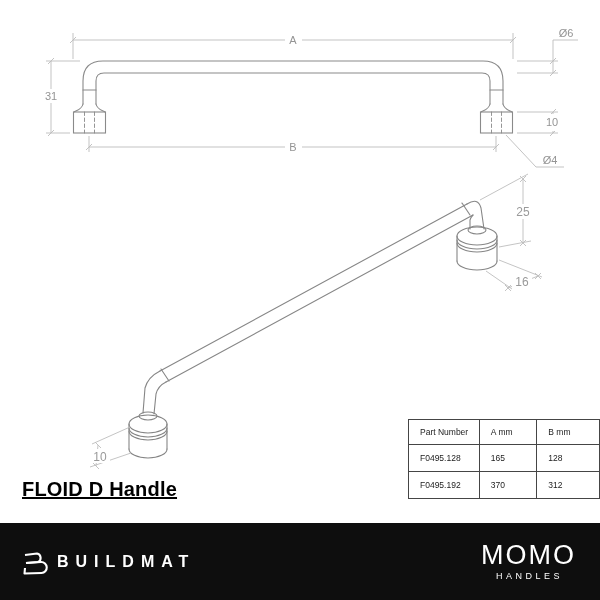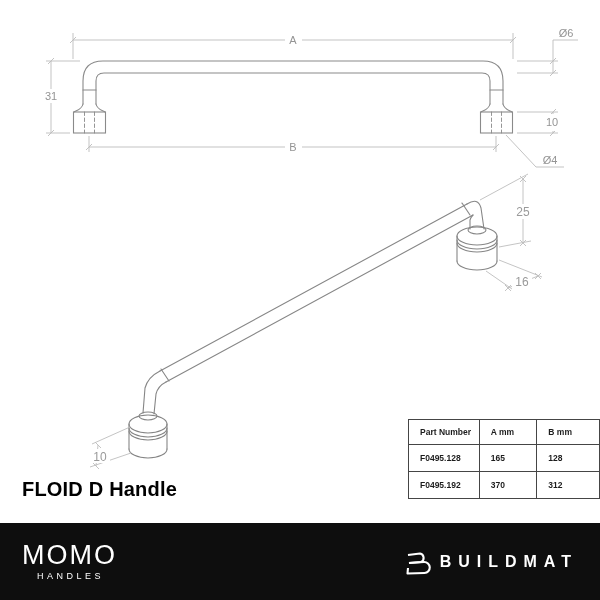--- a/index.html
+++ b/index.html
@@ -2,28 +2,28 @@
 <html><head>
 <meta charset="utf-8">
 <style>
   html,body{margin:0;padding:0;background:#fff;}
   #page{position:relative;width:600px;height:600px;background:#ffffff;overflow:hidden;
         font-family:"Liberation Sans",sans-serif;}
   #drawing{position:absolute;left:0;top:0;}
   .dim-text{font-family:"Liberation Sans",sans-serif;font-size:11px;fill:#949494;}
   .dim-text-iso{font-family:"Liberation Sans",sans-serif;font-size:12px;fill:#9a9a9a;}
   #title{position:absolute;left:22px;top:478px;font-size:20px;font-weight:bold;
-         color:#000;letter-spacing:.2px;}
+         color:#000;letter-spacing:.2px;text-decoration:underline;}
   
   #spec-table{position:absolute;left:408px;top:419px;border-collapse:collapse;
               table-layout:fixed;font-size:8.5px;color:#1c1c1c;}
   #spec-table td,#spec-table th{border:1px solid #454545;text-align:left;
               padding:0 0 0 11px;vertical-align:middle;background:#fff;}
-  #spec-table th{font-weight:bold;height:24px;}
-  #spec-table td{font-weight:bold;height:26px;}
+  #spec-table th{font-weight:normal;height:24px;}
+  #spec-table td{font-weight:normal;height:26px;}
   .col-part{width:62px;} .col-a{width:51px;} .col-b{width:57px;}
   
   #footer{position:absolute;left:0;top:523px;width:600px;height:77px;background:#0e0e0e;
           display:flex;align-items:center;justify-content:space-between;
           padding:0 22px;box-sizing:border-box;}
   #brand-left{display:flex;align-items:center;gap:9px;}
   #brand-left .wordmark{color:#fff;font-size:16px;font-weight:bold;letter-spacing:7px;}
   #brand-right{text-align:center;margin-right:2px;}
   #brand-right .momo{color:#fff;font-size:27px;font-weight:400;letter-spacing:2px;
           line-height:1;}
@@ -200,28 +200,28 @@
       </tr>
       <tr>
         <td>F0495.192</td>
         <td>370</td>
         <td>312</td>
       </tr>
     </tbody>
   </table>
 
   <div id="footer">
-    <div id="brand-right">
-      <div class="momo">MOMO</div>
-      <div class="sub">HANDLES</div>
-    </div>
     <div id="brand-left">
       <svg width="26" height="28" viewBox="0 0 26 28">
         <g stroke="#ffffff" stroke-width="2.1" fill="none" stroke-linejoin="round">
           <path d="M3 7 L15 5.5 A4.5 4.5 0 0 1 16 14 L4 15"></path>
           <path d="M4 15 L19 14 A5.5 5.5 0 0 1 19.5 25 L2.5 25.5 L3 20"></path>
         </g>
       </svg>
       <span class="wordmark">BUILDMAT</span>
     </div>
+    <div id="brand-right">
+      <div class="momo">MOMO</div>
+      <div class="sub">HANDLES</div>
+    </div>
   </div>
 
 </div>
 
 </body></html>

